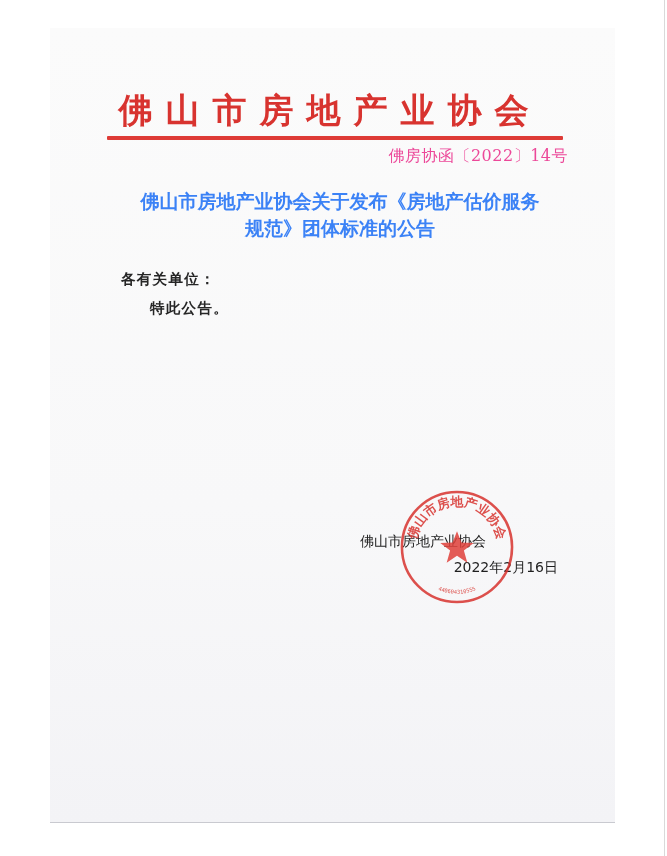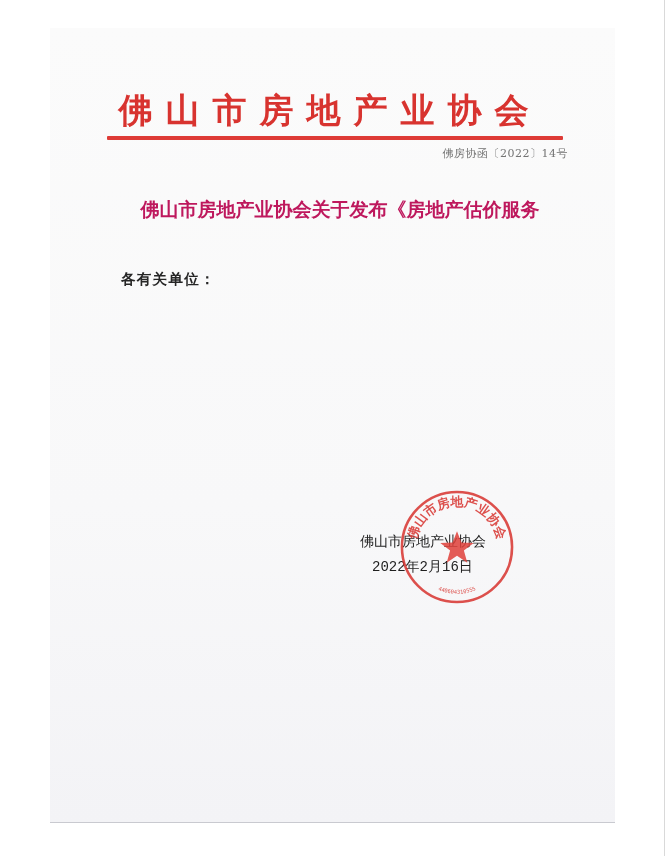--- a/index.html
+++ b/index.html
@@ -26,69 +26,71 @@
       font-weight: bold; font-size: 34px; letter-spacing: 13px;
       color: #d8332f;
       line-height: 44px;
     }
     .red-rule {
       position: absolute; left: 107px; top: 136px; width: 456px; height: 4px;
       background: #de3b36; border-radius: 1px;
     }
     .doc-number {
       position: absolute; right: 99px; top: 146px;
-      font-size: 11px; color: #737373; letter-spacing: 0.5px;
+      font-size: 16px; color: #ec4899; letter-spacing: 0.5px;
     }
     .doc-title {
-      position: absolute; left: 100px; top: 196px; width: 480px;
+      position: absolute; left: 100px; top: 188px; width: 480px;
       text-align: center;
       font-family: "DejaVu Sans", "Liberation Sans", sans-serif;
-      font-weight: bold; font-size: 19px; line-height: 27px; color: #be185d;
+      font-weight: bold; font-size: 19px; line-height: 27px; color: #3b82f6;
     }
     .body-text {
       position: absolute; left: 121px; top: 266px; width: 440px;
       font-size: 14.5px; line-height: 26.5px; color: #262626;
       letter-spacing: 1.3px;
       text-align: justify;
     }
     .body-text p { margin: 0; font-weight: bold; }
     .indent { text-indent: 2em; }
     .salutation { margin-bottom: 2px !important; }
     .closing { margin-top: 0px; }
     .signature {
       position: absolute; left: 358px; top: 528px; width: 200px;
       font-family: "DejaVu Sans", "Liberation Sans", sans-serif;
       font-size: 14px; line-height: 26px; color: #1f1f1f;
     }
     .sig-org { text-align: left; padding-left: 2px; }
-    .sig-date { text-align: left; padding-left: 14px; font-family: Liberation Mono, monospace; }
+    .sig-date { text-align: right; padding-left: 14px; }
     .seal {
       position: absolute; left: 398px; top: 488px; width: 118px; height: 118px;
       opacity: 0.85;
     }
   </style>
 </head>
 <body>
 
 <div class="edge-line"></div>
 
 <div class="paper"></div>
 
 <div class="org-header">佛山市房地产业协会</div>
 
 <div class="red-rule"></div>
 
 <div class="doc-number">佛房协函〔2022〕14号</div>
 
 <div class="doc-title">
   <div>佛山市房地产业协会关于发布《房地产估价服务</div>
+  <div>规范》团体标准的公告</div>
 </div>
 
 <div class="body-text">
   <p class="salutation">各有关单位：</p>
+  <p class="indent closing">特此公告。</p>
 </div>
 
 <div class="signature">
   <div class="sig-org">佛山市房地产业协会</div>
   <div class="sig-date">2022年2月16日</div>
 </div>
 
 <svg class="seal" viewBox="0 0 120 120" xmlns="http://www.w3.org/2000/svg">
   <defs>
     <path id="sealArc" d="M 22 78 A 42 42 0 1 1 98 78" fill="none"></path>

